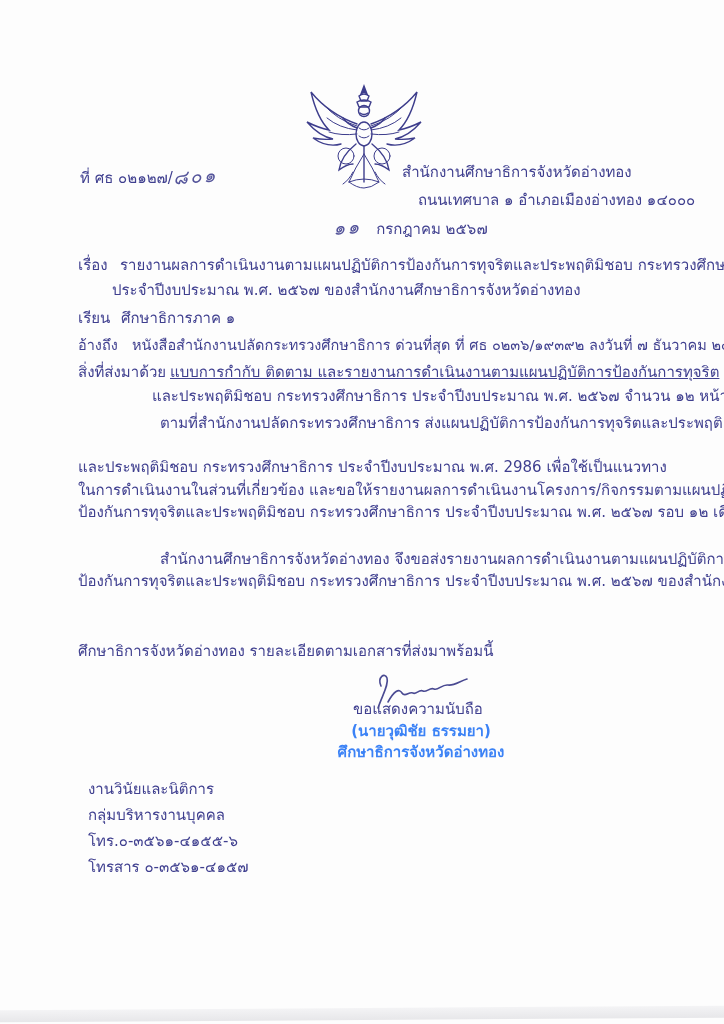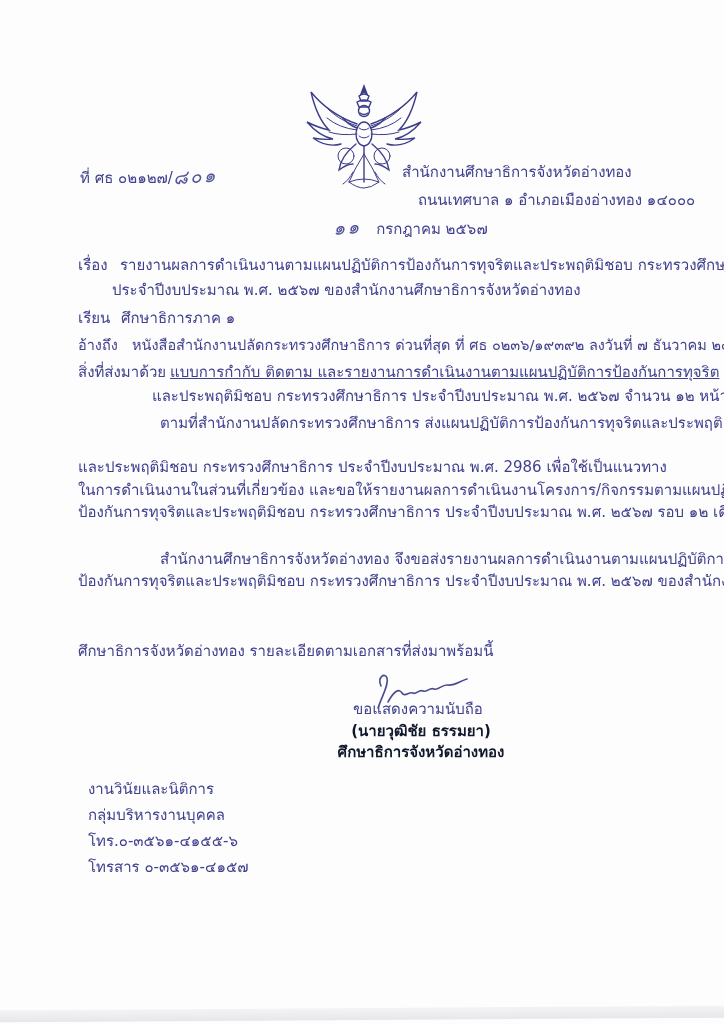--- a/index.html
+++ b/index.html
@@ -19,21 +19,21 @@
   .abs{position:absolute;white-space:nowrap;}
   .t15{font-size:15px;line-height:20px;}
   .t14{font-size:14.5px;line-height:19px;text-align:right;}
   .hand{
     font-size:19px;
     color:#55559b;
     transform:rotate(-4deg);
     letter-spacing:2px;
     font-style:italic;
   }
-  .bold{font-weight:bold;color:#0f172a;}
+  .bold{font-weight:bold;color:#3b82f6;}
   .emblem-box{position:absolute;left:299px;top:84px;width:130px;height:112px;}
   .sig-box{position:absolute;left:372px;top:670px;width:100px;height:50px;}
   .scan-edge{
     position:absolute;left:-6px;bottom:4px;
     width:736px;height:12px;
     background:linear-gradient(to bottom,#f2f2f4,#e3e3e6);
     transform:rotate(-0.35deg);
     opacity:.85;
   }
   svg{display:block;}

